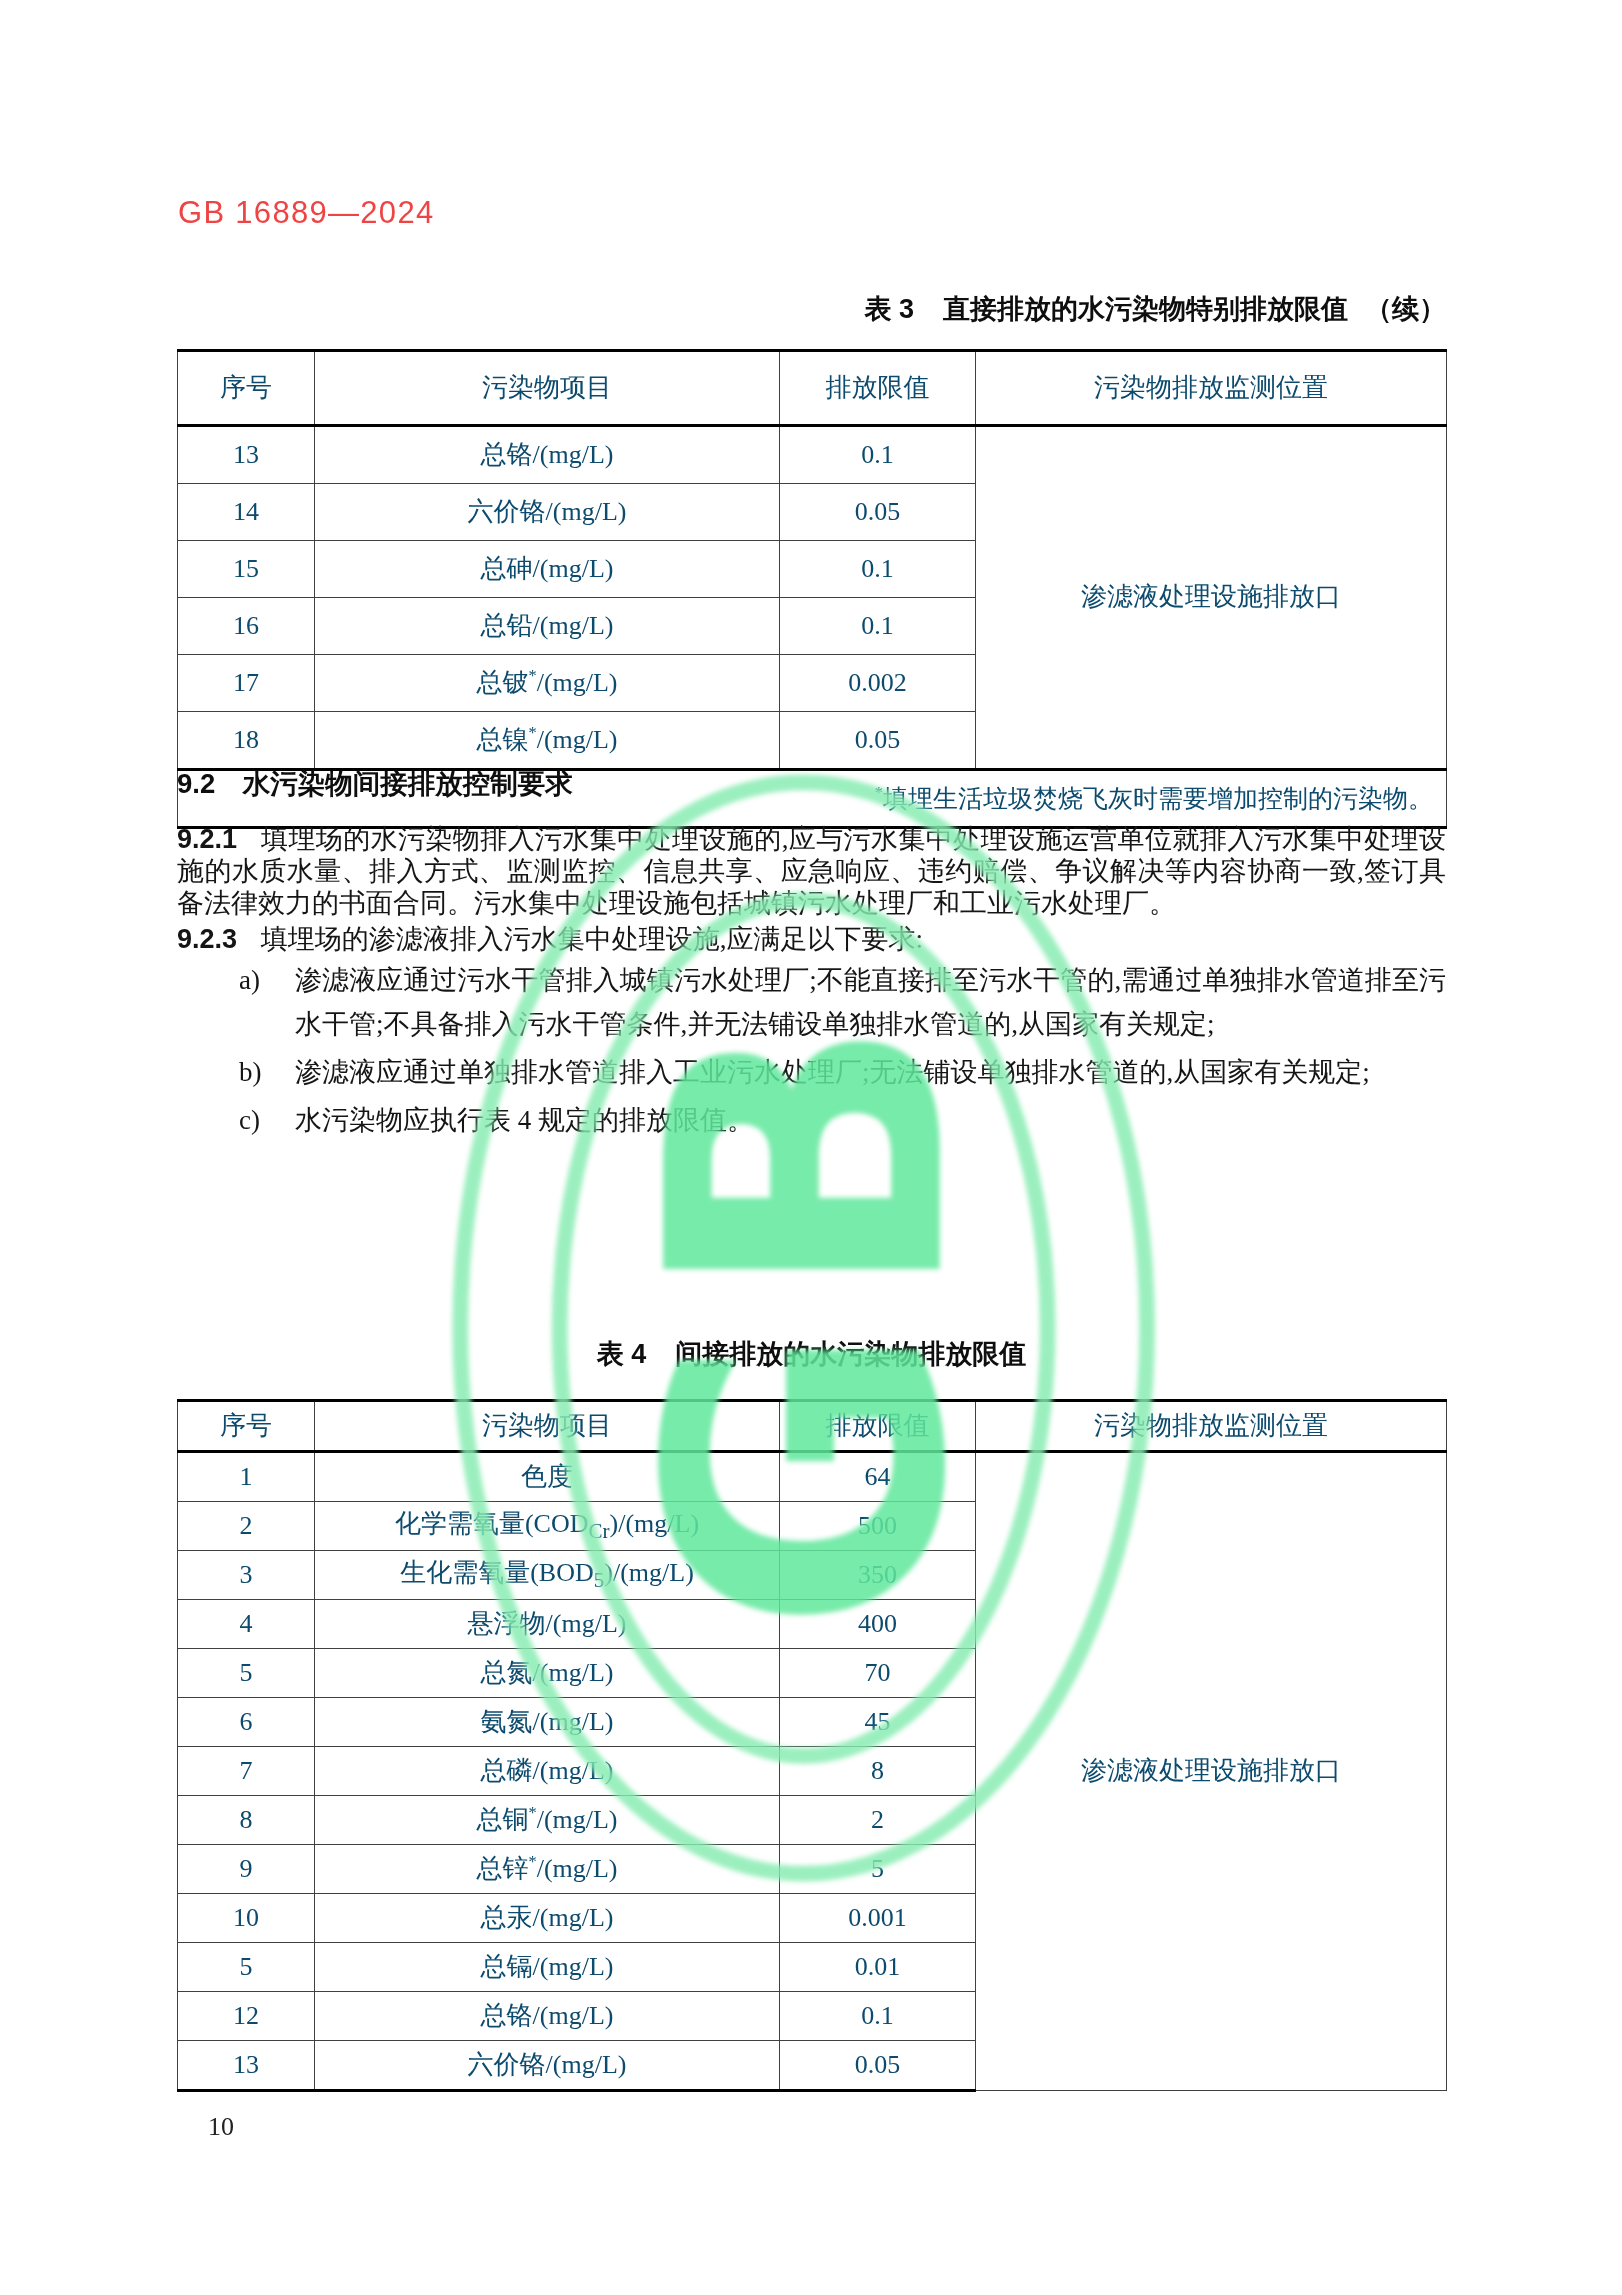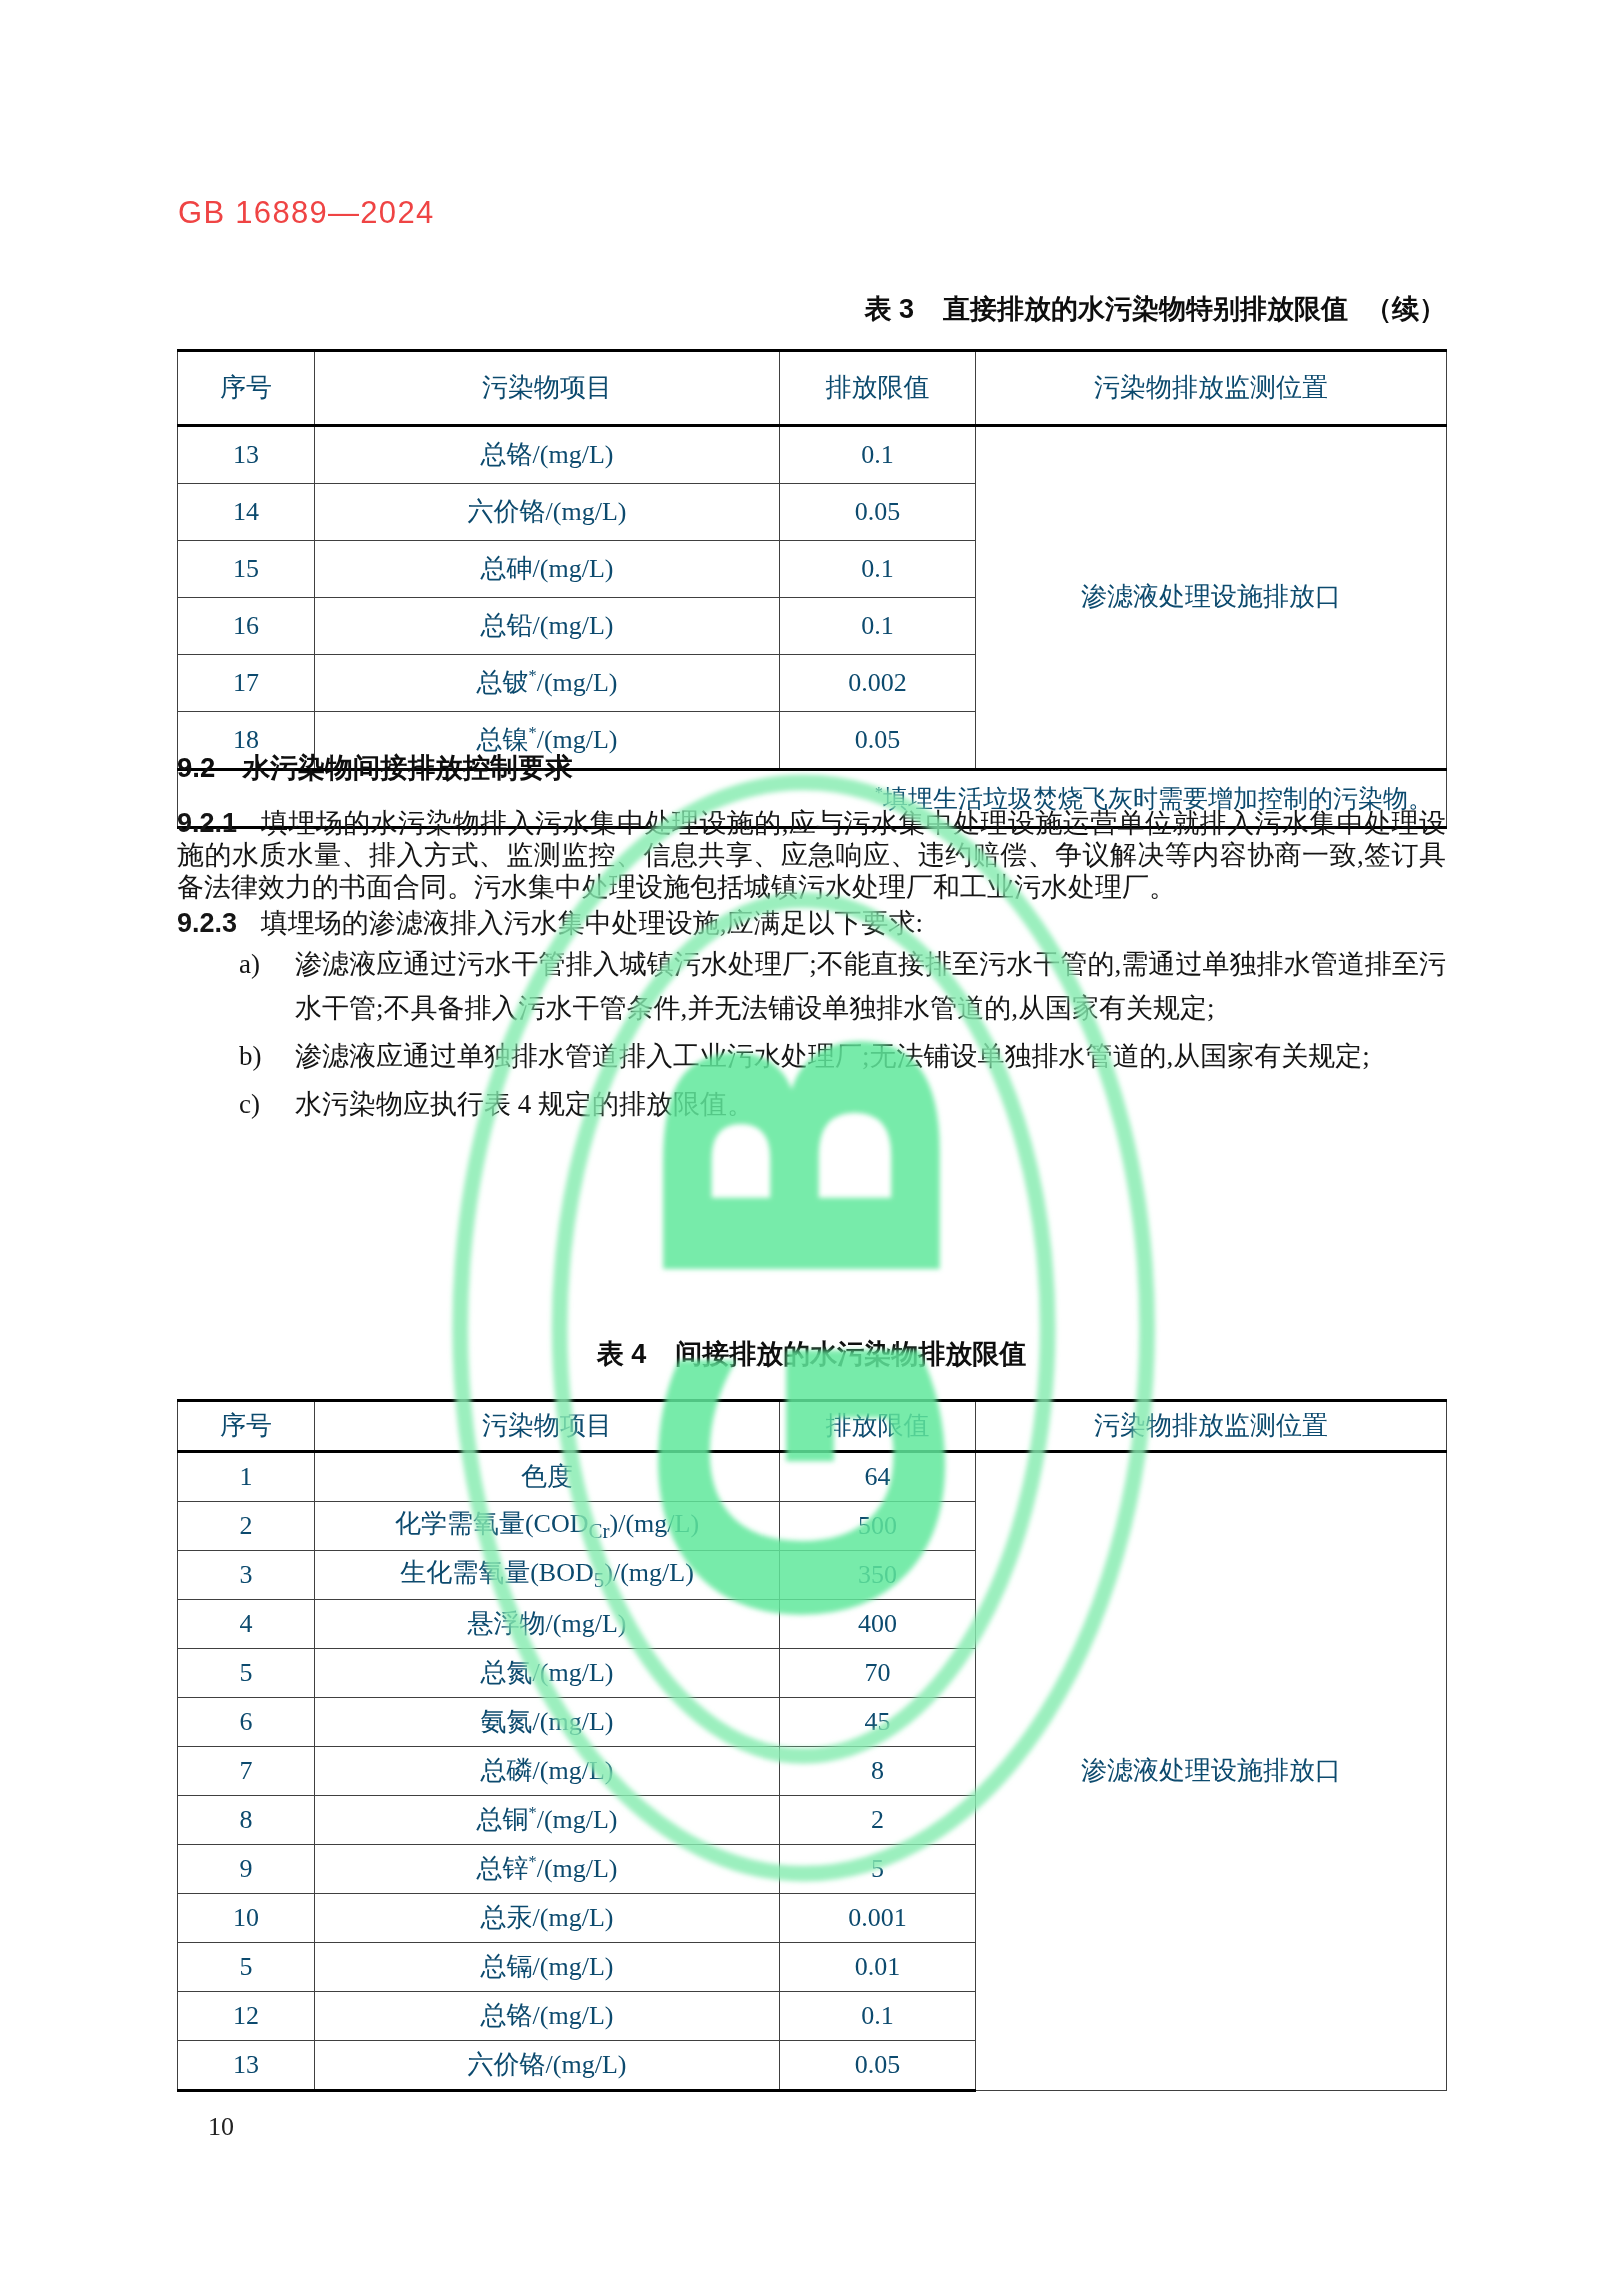--- a/index.html
+++ b/index.html
@@ -41,21 +41,21 @@
   .t3 tr.data-row td{height:56px;}
   .t4 tr.data-row td{height:48px;}
   .gbt tr.last-row td{border-bottom:3.9px solid #000;}
   .gbt td.fnote{
     border-top:3.3px solid #000;border-bottom:3.9px solid #000;
     text-align:right;padding:9.2px 13px 9.2px 56px;height:37px;font-size:25px;
   }
   .gbt sub{font-size:21px;}
   .gbt sup{font-size:16.4px;}
   
-  .section{position:absolute;left:177px;top:745px;width:1269px;font-size:27px;}
+  .section{position:absolute;left:177px;top:761px;width:1269px;font-size:27px;}
   .sec-heading{
     font-family:"Liberation Sans","DejaVu Sans",sans-serif;font-weight:bold;
     font-size:27.5px;line-height:46px;margin-bottom:15.7px;color:#0e0e0e;
   }
   .sec-heading .hnum{margin-right:27.5px;}
   p.clause{margin:0 0 3.9px 0;line-height:32px;text-align:justify;text-justify:inter-character;}
   p.clause .cnum{
     font-family:"Liberation Sans","DejaVu Sans",sans-serif;font-weight:bold;margin-right:23.6px;
   }
   .li{position:relative;padding-left:118px;line-height:44px;text-align:justify;

